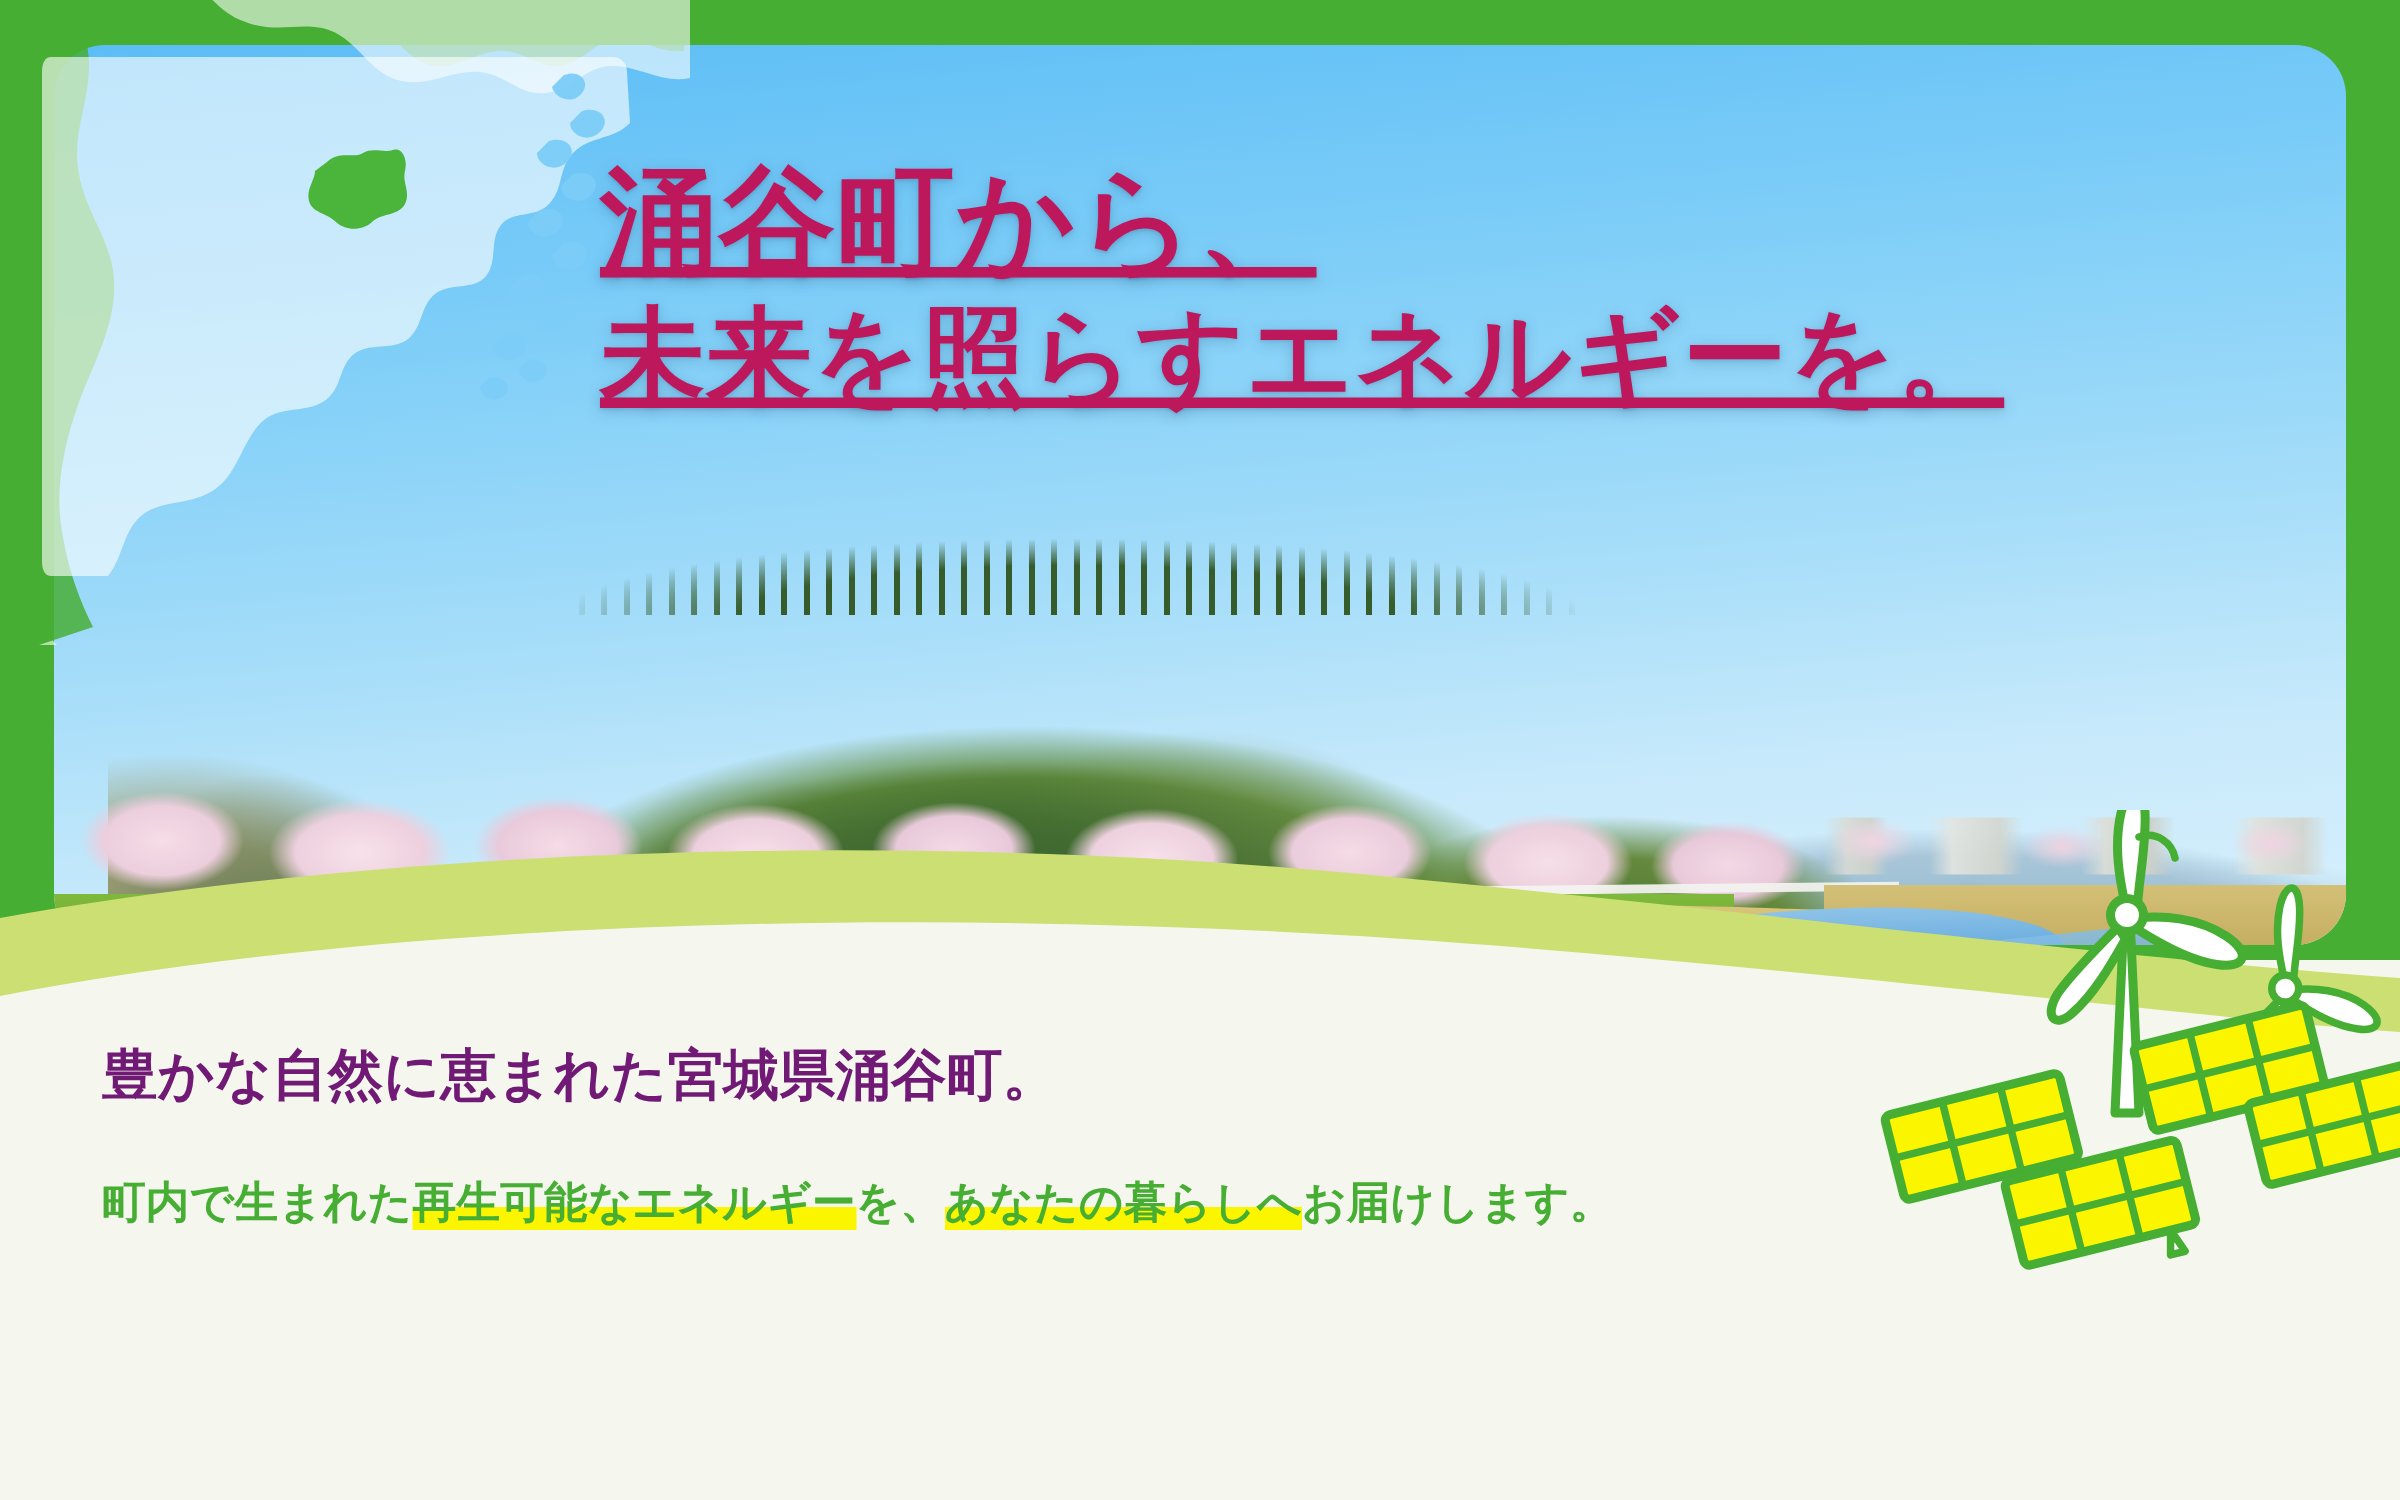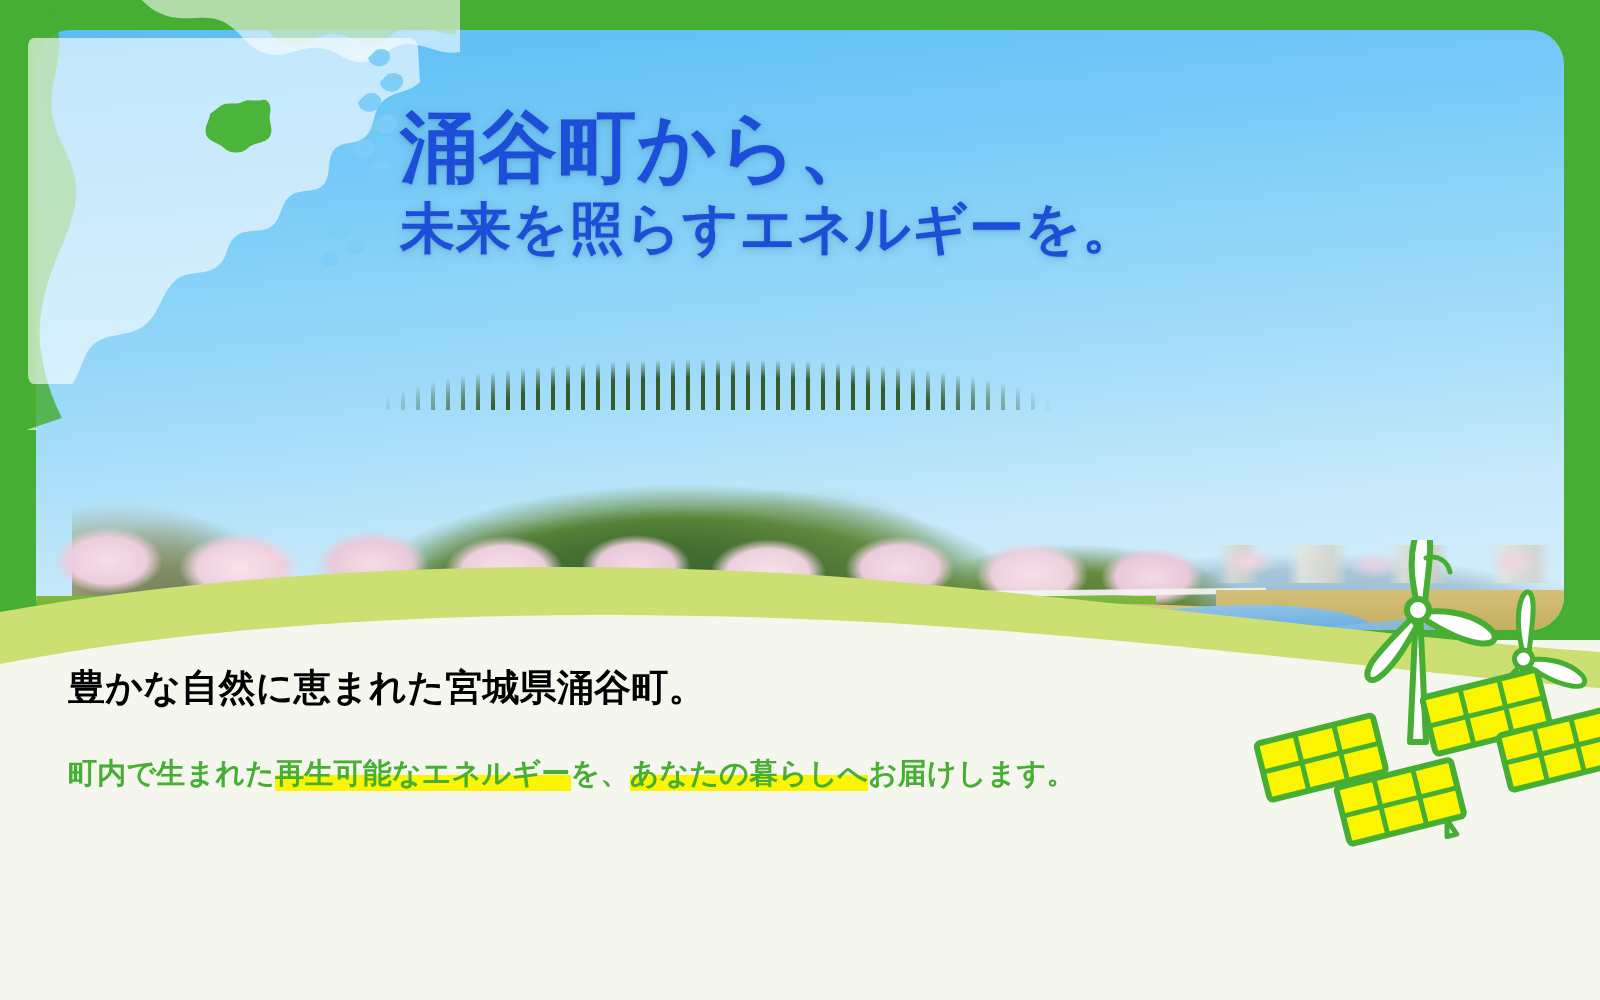--- a/index.html
+++ b/index.html
@@ -143,43 +143,45 @@
   }
 
   
   .wave-band {
     position:absolute; left:0; top:560px; width:1600px; height:130px; z-index:4;
   }
 
   
   .headline {
     position:absolute; left:400px; top:100px; z-index:6;
-    color:#1d4ed8;
+    color:#be185d;
     font-weight:700;
     font-size:78px;
     line-height:1.22;
     letter-spacing:1px;
     text-shadow:0 2px 9px rgba(60,110,150,.33), 0 1px 2px rgba(60,110,150,.25);
     white-space:nowrap;
+    text-decoration:underline;
   }
   .headline .hl-line { display:block; }
-  .headline .hl-line.l2 { font-size:55px; }
+  .headline .hl-line.l2 { font-size:70px; }
 
   
   .content {
     position:absolute; left:68px; top:660px; z-index:6; width:1300px;
   }
   .body-line {
     display:block;
-    color:#000000;
+    color:#701a75;
     font-size:37px;
     font-weight:700;
     line-height:1.52;
     letter-spacing:.2px;
     white-space:nowrap;
+    margin-top:29px;
   }
   .lead-line {
     display:block;
     margin-top:38px;
     color:#46ae32;
     font-size:29px;
     font-weight:700;
     letter-spacing:.2px;
     white-space:nowrap;
     line-height:1.32;

